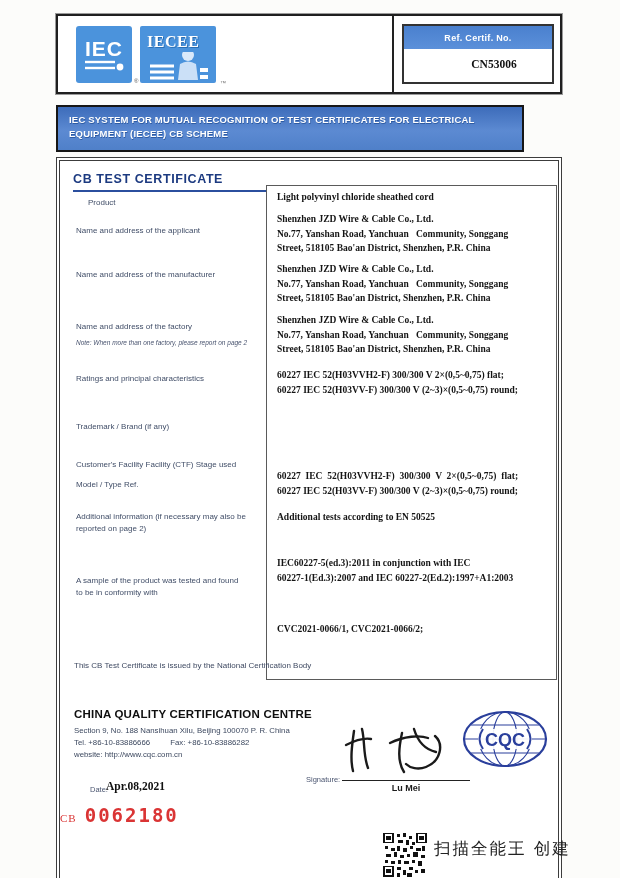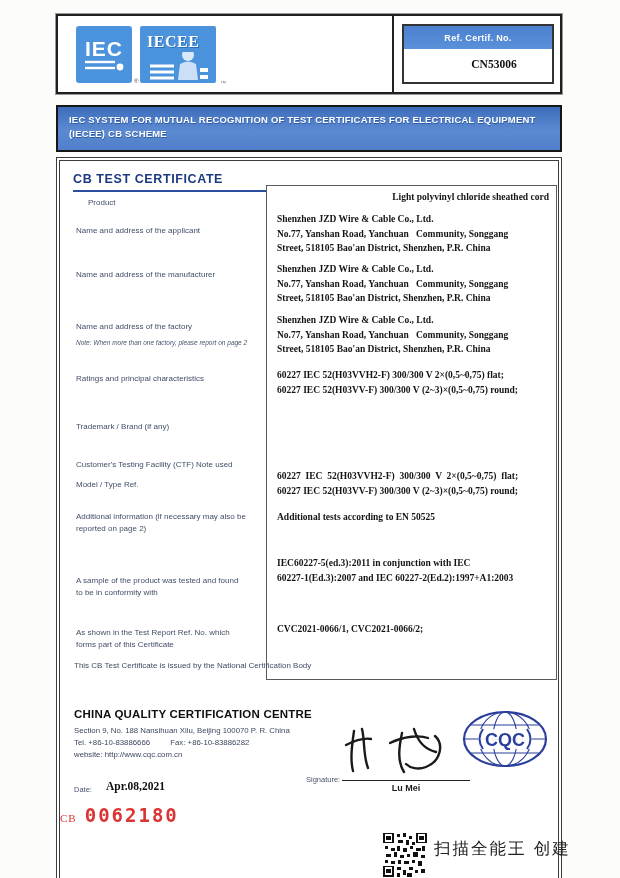--- a/index.html
+++ b/index.html
@@ -51,21 +51,21 @@
     display:flex; align-items:center; justify-content:center;
     letter-spacing:0.3px;
   }
   .ref-val {
     margin-top:9px; text-align:center;
     font-family:"Liberation Serif", serif; font-weight:bold; font-size:11.5px; color:#111;padding-left:32px;
   }
 
   
   .banner-box {
-    left:56px; top:105px; width:506px; height:47px;
+    left:56px; top:105px; width:468px; height:47px;
     border:2px solid #161616;
     background:linear-gradient(180deg,#3d6cba 0%,#5c8ad2 55%,#4f80c9 100%);
     color:#fff; font-weight:bold; font-size:9.5px; line-height:1.5;
     padding:6px 11px; letter-spacing:0.2px;
     text-shadow:0.5px 0.5px 0 #2f5ba2;
   }
 
   
   .main-box {
     left:56px; top:157px; width:506px; height:797px;
@@ -94,21 +94,21 @@
     font-size:9.5px; color:#141414; line-height:1.55; white-space:pre-wrap;
   }
 
   .issued-text { left:14px; top:500px; font-size:8px; color:#3f4a62; }
   .centre-name { left:14px; top:547px; font-size:11.5px; font-weight:bold; color:#0f0f0f; letter-spacing:0.2px; }
   .centre-addr { left:14px; top:565px; font-size:7.8px; color:#3c485f; }
   .centre-tel  { left:14px; top:577px; font-size:7.8px; color:#3c485f; }
   .centre-tel .gap { display:inline-block; width:18px; }
   .centre-web  { left:14px; top:589px; font-size:7.8px; color:#3c485f; }
 
-  .date-label { left:14px; top:624px; font-size:7.5px; color:#4a5570; }
+  .date-label { left:30px; top:624px; font-size:7.5px; color:#4a5570; }
   .date-value { left:46px; top:619px; font-family:"Liberation Serif", serif; font-weight:bold; font-size:11.5px; color:#101010; }
 
   .sig-label { left:246px; top:614px; font-size:7.5px; color:#4a5570; }
   .sig-svg   { left:278px; top:560px; }
   .sig-line  { left:282px; top:619px; width:128px; border-top:1.5px solid #222; }
   .signatory { left:282px; top:622px; width:128px; text-align:center; font-size:9px; font-weight:bold; color:#1c1c1c; }
   .cqc-logo  { left:398px; top:546px; }
 
   
   .cb-stamp { left:60px; top:804px; color:#da3434; }
@@ -161,31 +161,29 @@
   <div class="abs cb-title">CB TEST CERTIFICATE</div>
   <div class="abs title-rule"></div>
 
   <div class="abs f-label" style="top:36px;padding-left:12px;">Product</div>
   <div class="abs f-label" style="top:64px;">Name and address of the applicant</div>
   <div class="abs f-label" style="top:108px;">Name and address of the manufacturer</div>
   <div class="abs f-label" style="top:160px;">Name and address of the factory</div>
   <div class="abs f-note" style="top:178px;">Note: When more than one factory, please report on page 2</div>
   <div class="abs f-label" style="top:212px;">Ratings and principal characteristics</div>
   <div class="abs f-label" style="top:260px;">Trademark / Brand (if any)</div>
-  <div class="abs f-label" style="top:298px;">Customer's Testing Facility (CTF) Note used</div>
+  <div class="abs f-label" style="top:298px;">Customer's Facility Facility (CTF) Stage used</div>
   <div class="abs f-label" style="top:318px;">Model / Type Ref.</div>
   <div class="abs f-label" style="top:350px;">Additional information (if necessary may also be
 reported on page 2)</div>
   <div class="abs f-label" style="top:414px;">A sample of the product was tested and found
 to be in conformity with</div>
-  <div class="abs f-label" style="top:466px;">As shown in the Test Report Ref. No. which
-forms part of this Certificate</div>
 
   <div class="abs content-box">
-    <div class="abs f-value" style="top:4px;text-align:right;">Light polyvinyl chloride sheathed cord</div>
+    <div class="abs f-value" style="top:4px;">Light polyvinyl chloride sheathed cord</div>
     <div class="abs f-value" style="top:26px;">Shenzhen JZD Wire &amp; Cable Co., Ltd.
 No.77, Yanshan Road, Yanchuan   Community, Songgang
 Street, 518105 Bao'an District, Shenzhen, P.R. China</div>
     <div class="abs f-value" style="top:76px;">Shenzhen JZD Wire &amp; Cable Co., Ltd.
 No.77, Yanshan Road, Yanchuan   Community, Songgang
 Street, 518105 Bao'an District, Shenzhen, P.R. China</div>
     <div class="abs f-value" style="top:127px;">Shenzhen JZD Wire &amp; Cable Co., Ltd.
 No.77, Yanshan Road, Yanchuan   Community, Songgang
 Street, 518105 Bao'an District, Shenzhen, P.R. China</div>
     <div class="abs f-value" style="top:182px;">60227 IEC 52(H03VVH2-F) 300/300 V 2×(0,5~0,75) flat;

